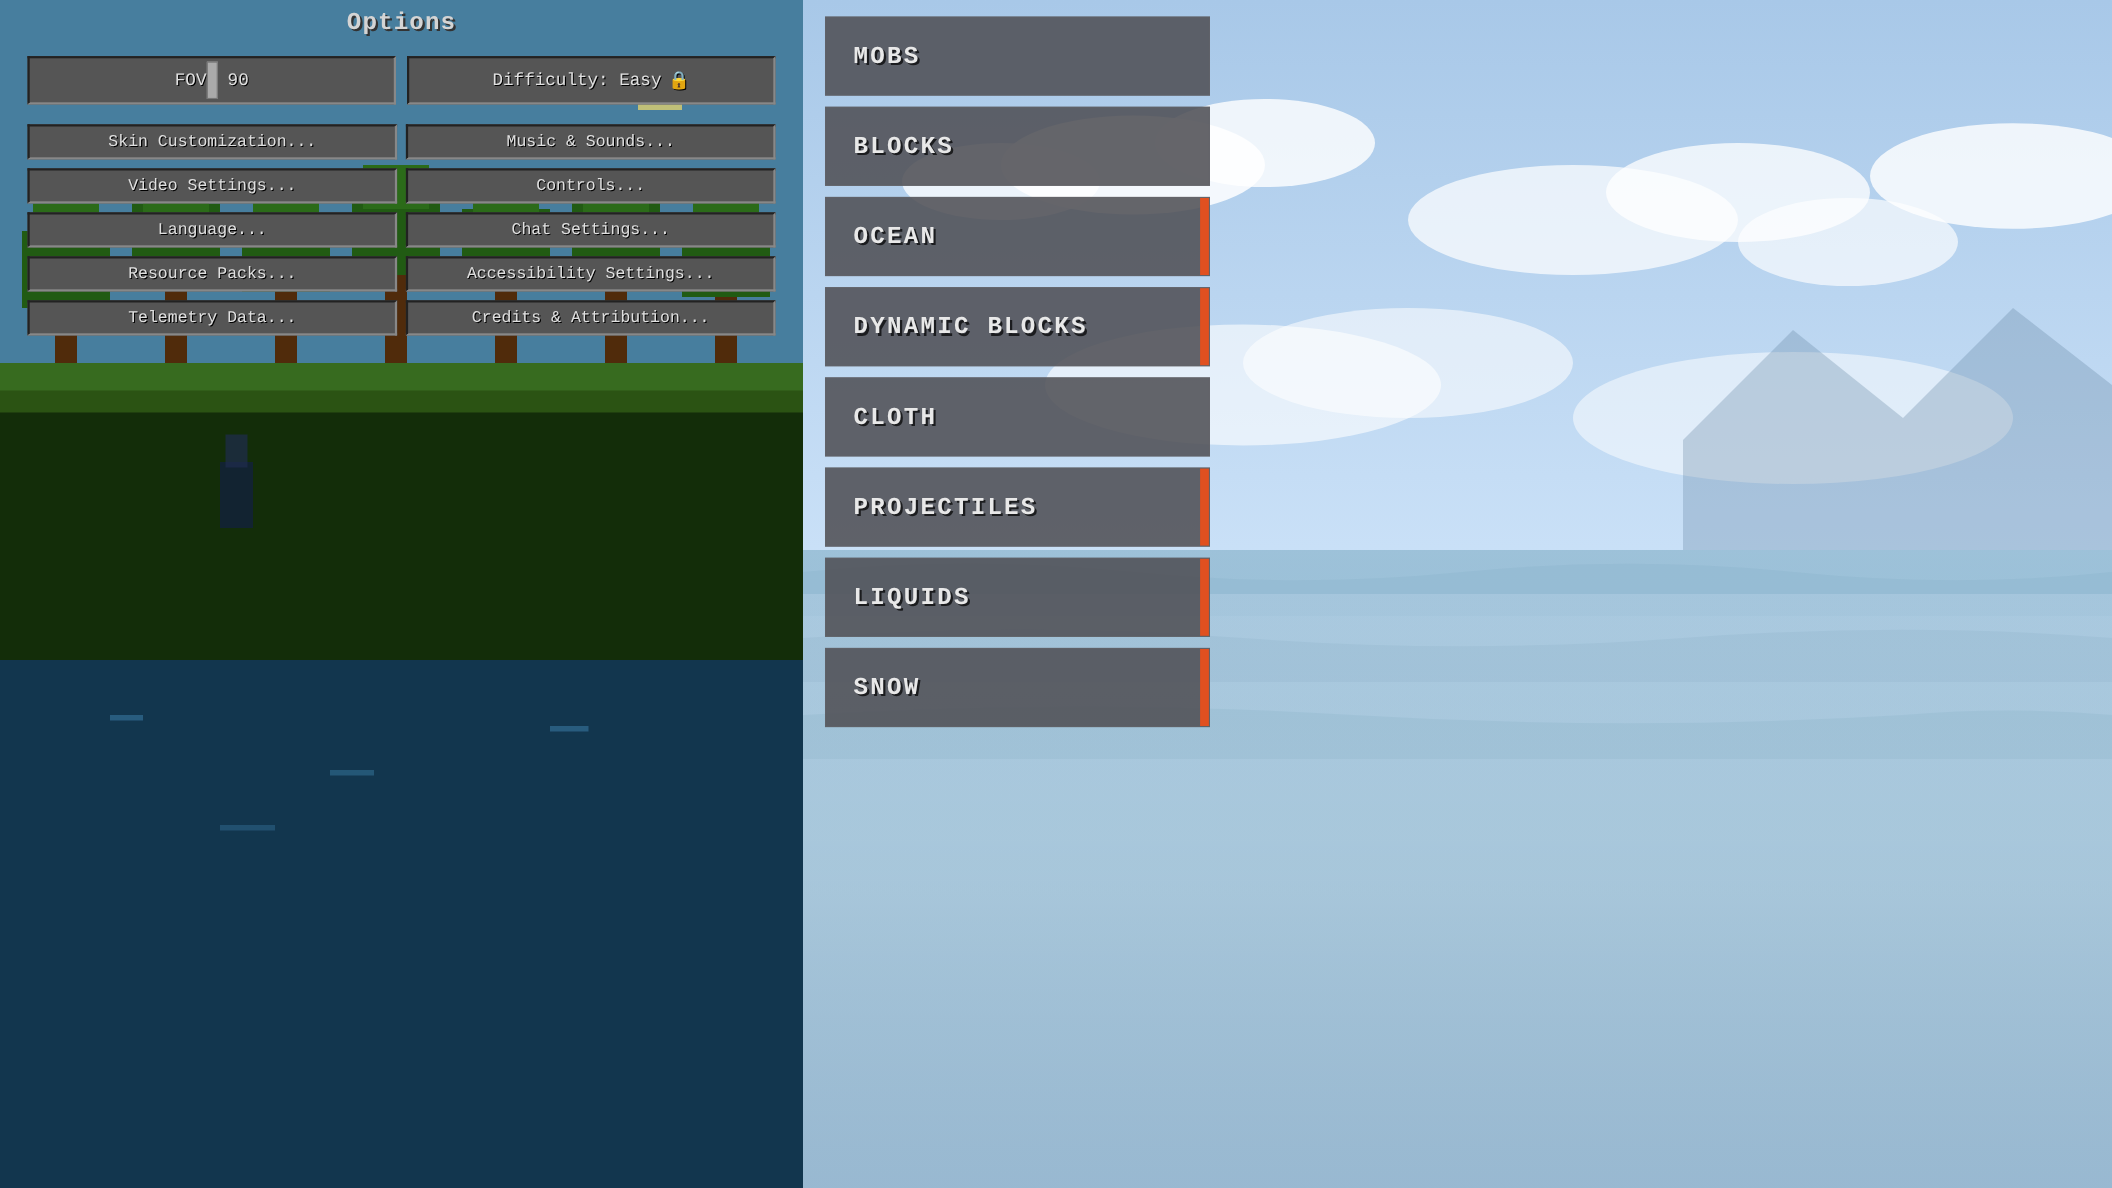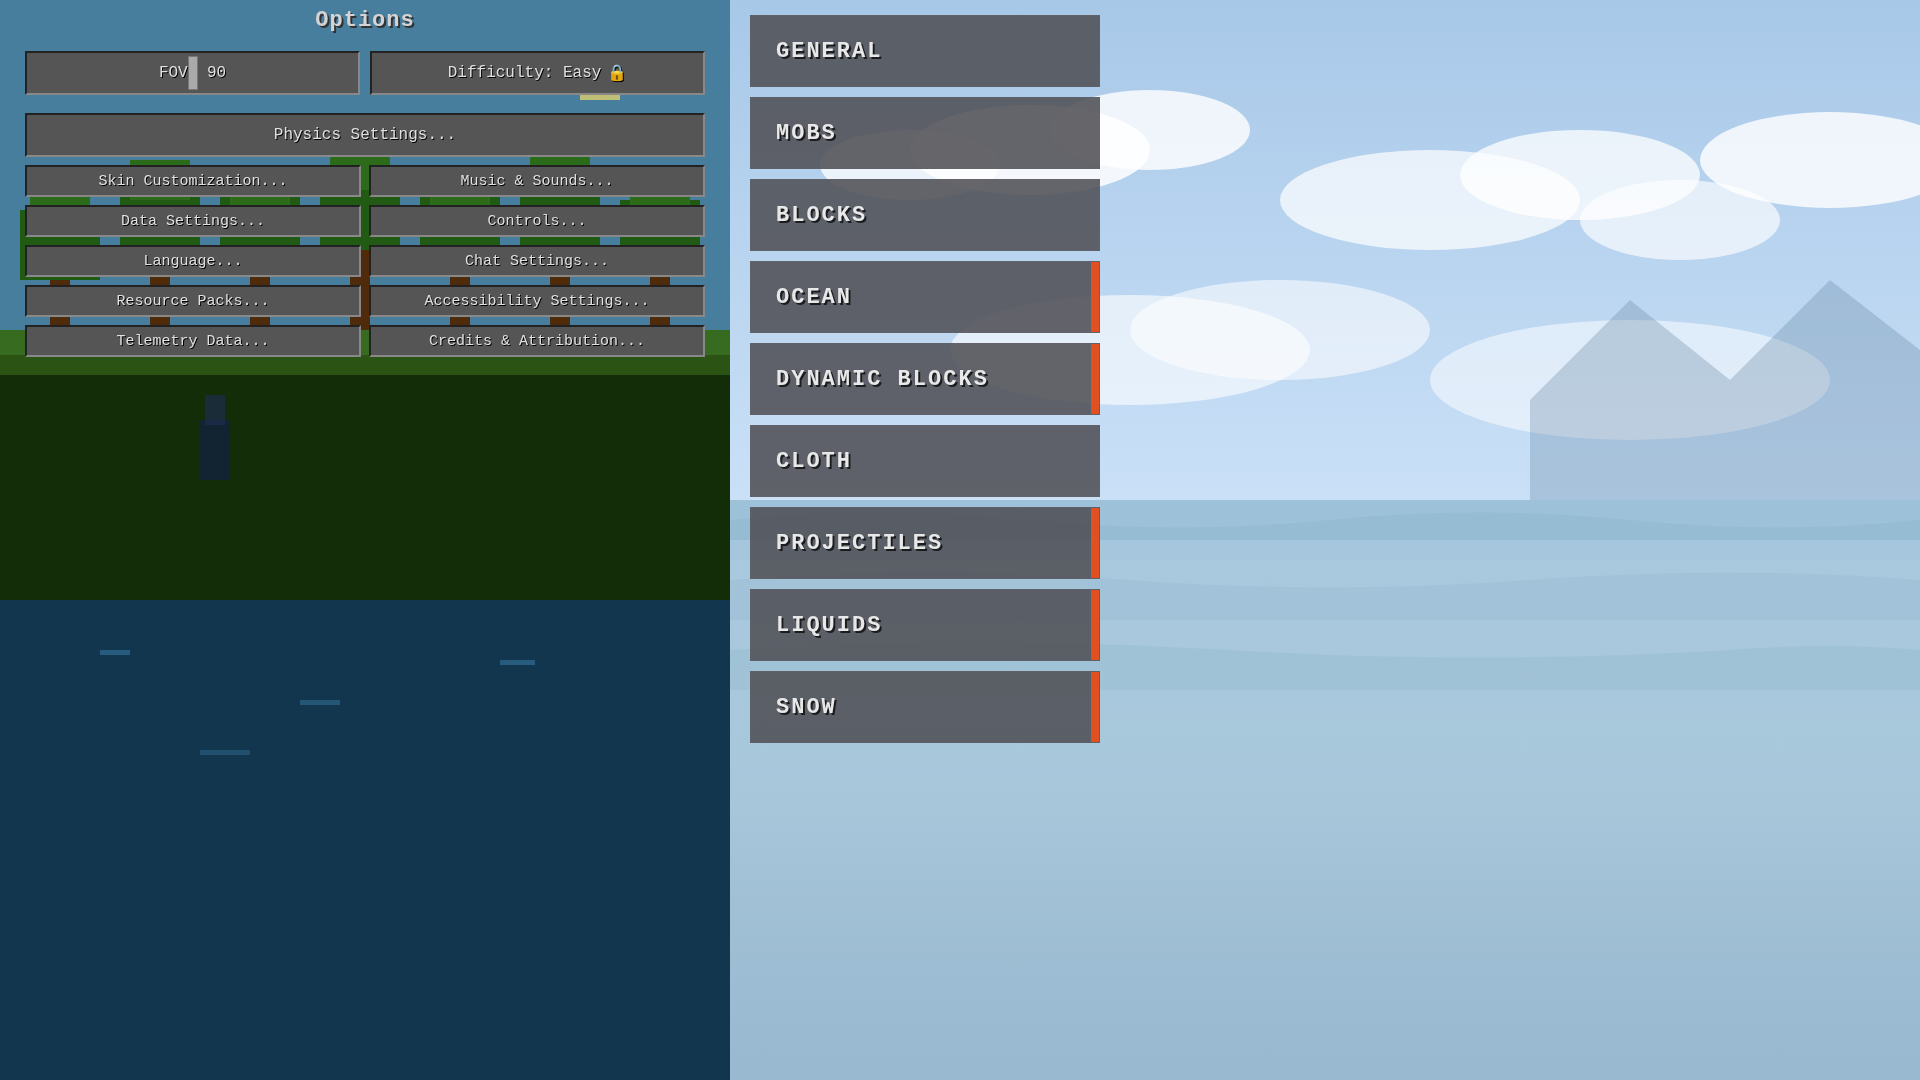--- a/index.html
+++ b/index.html
@@ -310,33 +310,30 @@
     <div class="top-controls">
       <div class="mc-slider">
         <span class="slider-label">FOV: 90</span>
       </div>
       <div class="mc-btn">
         <span>Difficulty: Easy</span>
         <span>🔒</span>
       </div>
     </div>
 
-    <div class="full-width-btn">
-      <span>Physics Settings...</span>
-    </div>
 
     <div class="btn-grid">
       <div class="mc-btn">
         <span>Skin Customization...</span>
       </div>
       <div class="mc-btn">
         <span>Music &amp; Sounds...</span>
       </div>
       <div class="mc-btn">
-        <span>Data Settings...</span>
+        <span>Video Settings...</span>
       </div>
       <div class="mc-btn">
         <span>Controls...</span>
       </div>
       <div class="mc-btn">
         <span>Language...</span>
       </div>
       <div class="mc-btn">
         <span>Chat Settings...</span>
       </div>
@@ -392,23 +389,20 @@
 
     <path d="M0 520 Q150 505 300 520 Q450 535 600 520 Q750 505 900 520 Q1050 535 1190 520 L1190 560 L0 560 Z" fill="#90b8d0" opacity="0.5"></path>
     <path d="M0 580 Q200 565 400 580 Q600 595 800 580 Q1000 565 1190 580 L1190 620 L0 620 Z" fill="#80a8c0" opacity="0.4"></path>
     <path d="M0 650 Q250 635 500 650 Q750 665 1000 650 Q1100 642 1190 650 L1190 690 L0 690 Z" fill="#70a0b8" opacity="0.35"></path>
 
     <path d="M800 400 L900 300 L1000 380 L1100 280 L1190 350 L1190 500 L800 500 Z" fill="#6080a0" opacity="0.3"></path>
   </svg>
 
   <div class="menu-list">
     <div class="menu-item">
-      <span class="menu-item-label">GENERAL</span>
-    </div>
-    <div class="menu-item">
       <span class="menu-item-label">MOBS</span>
     </div>
     <div class="menu-item">
       <span class="menu-item-label">BLOCKS</span>
     </div>
     <div class="menu-item has-accent">
       <span class="menu-item-label">OCEAN</span>
     </div>
     <div class="menu-item has-accent">
       <span class="menu-item-label">DYNAMIC BLOCKS</span>

